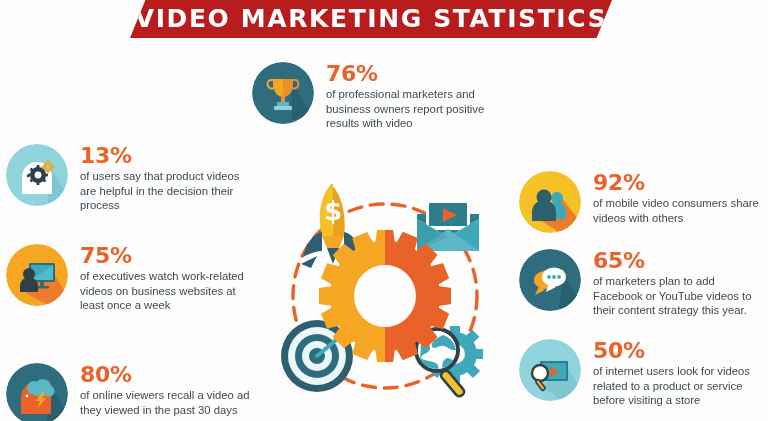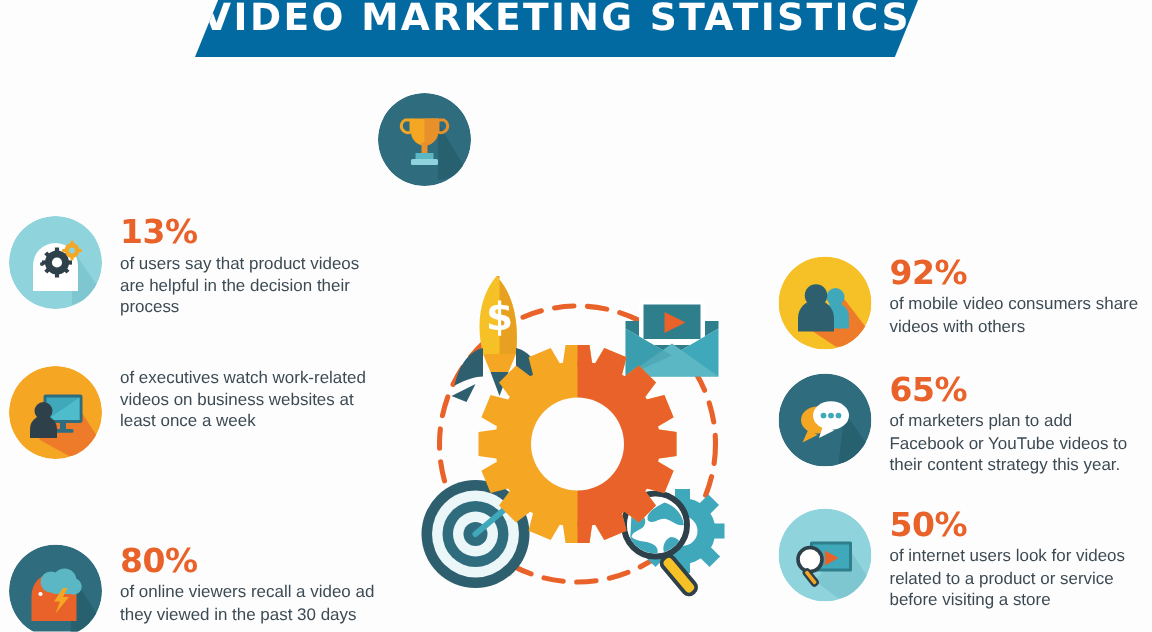--- a/index.html
+++ b/index.html
@@ -9,24 +9,24 @@
     font-family:"Liberation Sans", sans-serif;
     overflow:hidden;
     position:relative;
   }
   #page{position:relative;width:768px;height:421px;background:#fdfdfd;}
 
   
   .banner-wrap{position:absolute;left:0;top:0;width:768px;height:42px;}
   .banner{
     position:absolute;left:130px;top:0;width:482px;height:38px;
-    background:#0369a1;
+    background:#b91c1c;
     -webkit-clip-path:polygon(3.2% 0,100% 0,96.8% 100%,0 100%);
     clip-path:polygon(3.2% 0,100% 0,96.8% 100%,0 100%);
-    display:flex;align-items:flex-start;justify-content:center;
+    display:flex;align-items:center;justify-content:center;
   }
   .banner-text{
     color:#ffffff;font-weight:bold;font-size:25px;letter-spacing:1.6px;
     font-family:"DejaVu Sans", sans-serif;
     white-space:nowrap;line-height:1;
     transform:translateY(-1px);
   }
 
   
   .stat{position:absolute;display:flex;align-items:flex-start;}
@@ -75,20 +75,24 @@
         <circle cx="31" cy="31" r="31" fill="#2E6C7E"></circle>
         <path d="M40 20 L58 50 A31 31 0 0 1 40 58 Z" fill="#27606F"></path>
         <path d="M22 17 h18 v9 a9 9 0 0 1 -18 0 z" fill="#F5A623"></path>
         <path d="M31 17 h9 v9 a9 9 0 0 1 -9 9 z" fill="#E8902A"></path>
         <path d="M22 18 h-4 a4 4 0 0 0 4 8 z" fill="none" stroke="#F5A623" stroke-width="2"></path>
         <path d="M40 18 h4 a4 4 0 0 1 -4 8 z" fill="none" stroke="#E8902A" stroke-width="2"></path>
         <rect x="29" y="33" width="4" height="7" fill="#E8902A"></rect>
         <rect x="25" y="40" width="12" height="4" fill="#5BB7C4"></rect>
         <rect x="22" y="44" width="18" height="4" rx="1" fill="#8FD4DC"></rect>
       </svg>
+    </div>
+    <div class="stat-text">
+      <div class="pct">76%</div>
+      <div class="desc">of professional marketers and business owners report positive results with video</div>
     </div>
   </div>
 
   <div class="stat" id="stat-l1">
     <div class="badge">
       <svg width="62" height="62" viewBox="0 0 62 62">
         <circle cx="31" cy="31" r="31" fill="#8FD4DC"></circle>
         <path d="M42 22 L60 48 A31 31 0 0 1 42 59 Z" fill="#7FC7D0"></path>
         <path d="M16 50 V33 a15 15 0 0 1 30 0 v17 z" fill="#FFFFFF"></path>
         <circle cx="22" cy="32" r="1.4" fill="#3C4A53"></circle>
@@ -130,20 +134,21 @@
         <rect x="23" y="19" width="26" height="19" rx="1.5" fill="#2E6C7E"></rect>
         <rect x="25" y="21" width="22" height="15" fill="#3FA8BB"></rect>
         <path d="M25 36 L47 21 v15 z" fill="#4FBCCB"></path>
         <rect x="34" y="38" width="4" height="4" fill="#2E6C7E"></rect>
         <rect x="29" y="42" width="14" height="2.5" rx="1" fill="#2E6C7E"></rect>
         <circle cx="23" cy="30" r="6" fill="#2E4049"></circle>
         <path d="M14 48 v-6 a9 9 0 0 1 18 0 v6 z" fill="#2E4049"></path>
       </svg>
     </div>
     <div class="stat-text">
+      <div class="pct">75%</div>
       <div class="desc">of executives watch work-related videos on business websites at least once a week</div>
     </div>
   </div>
 
   <div class="stat" id="stat-l3">
     <div class="badge">
       <svg width="62" height="62" viewBox="0 0 62 62">
         <circle cx="31" cy="31" r="31" fill="#2E6C7E"></circle>
         <path d="M43 22 L61 50 A31 31 0 0 1 41 60 Z" fill="#27606F"></path>
         <path d="M15 51 V34 a15 15 0 0 1 30 0 v17 z" fill="#E8622A"></path>

